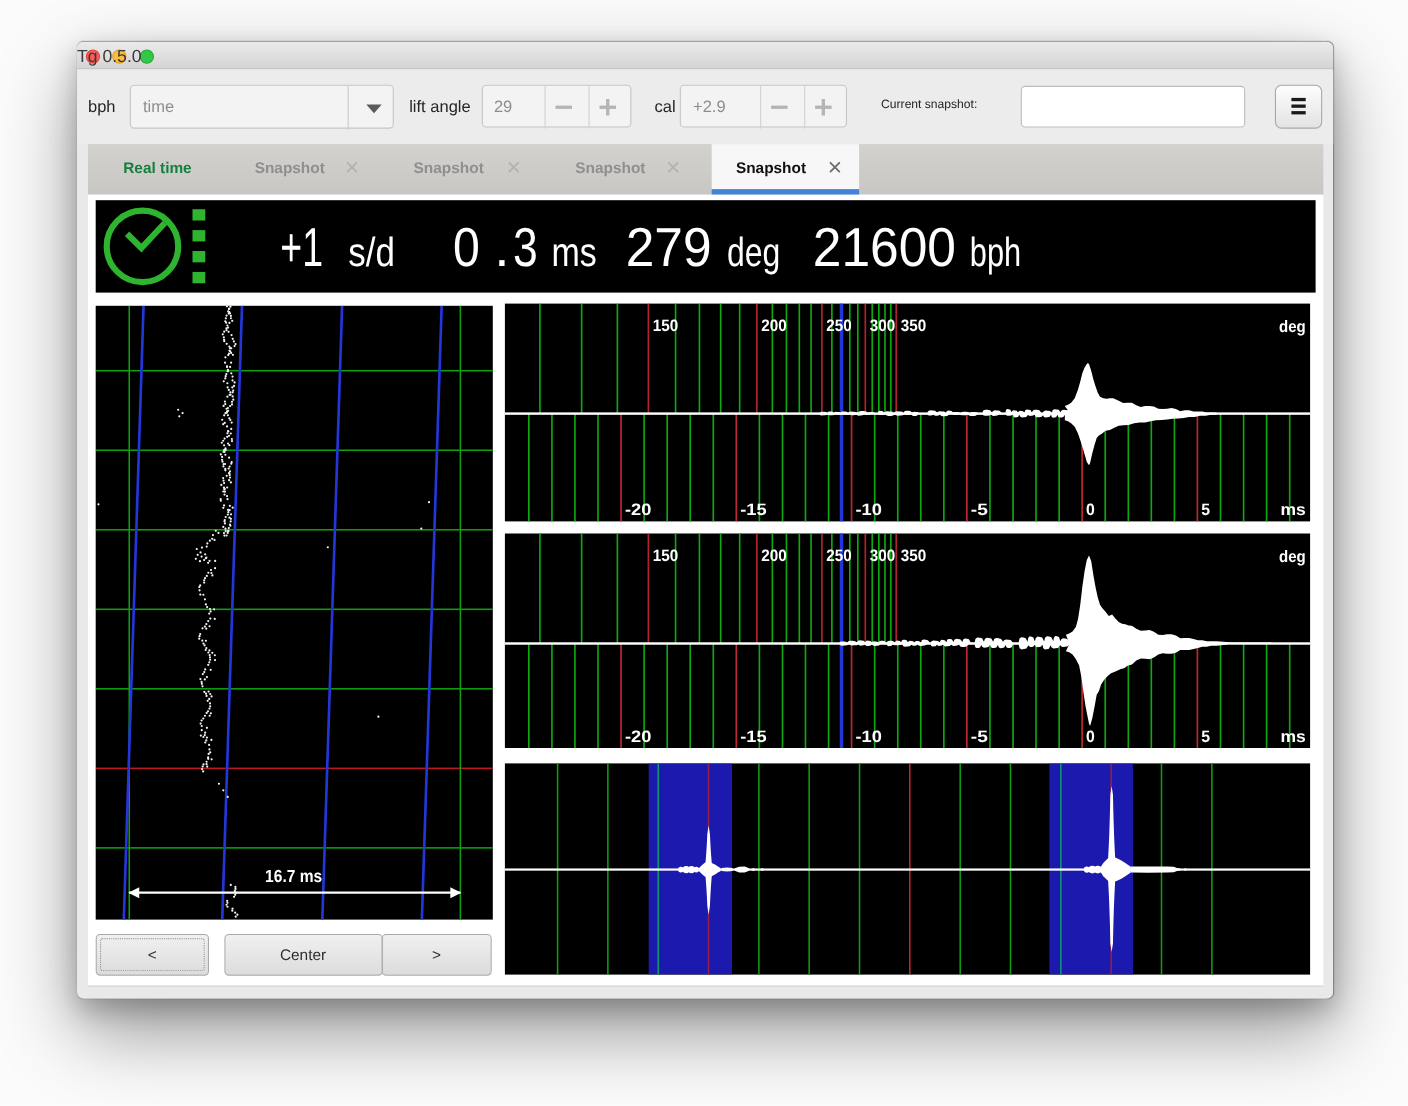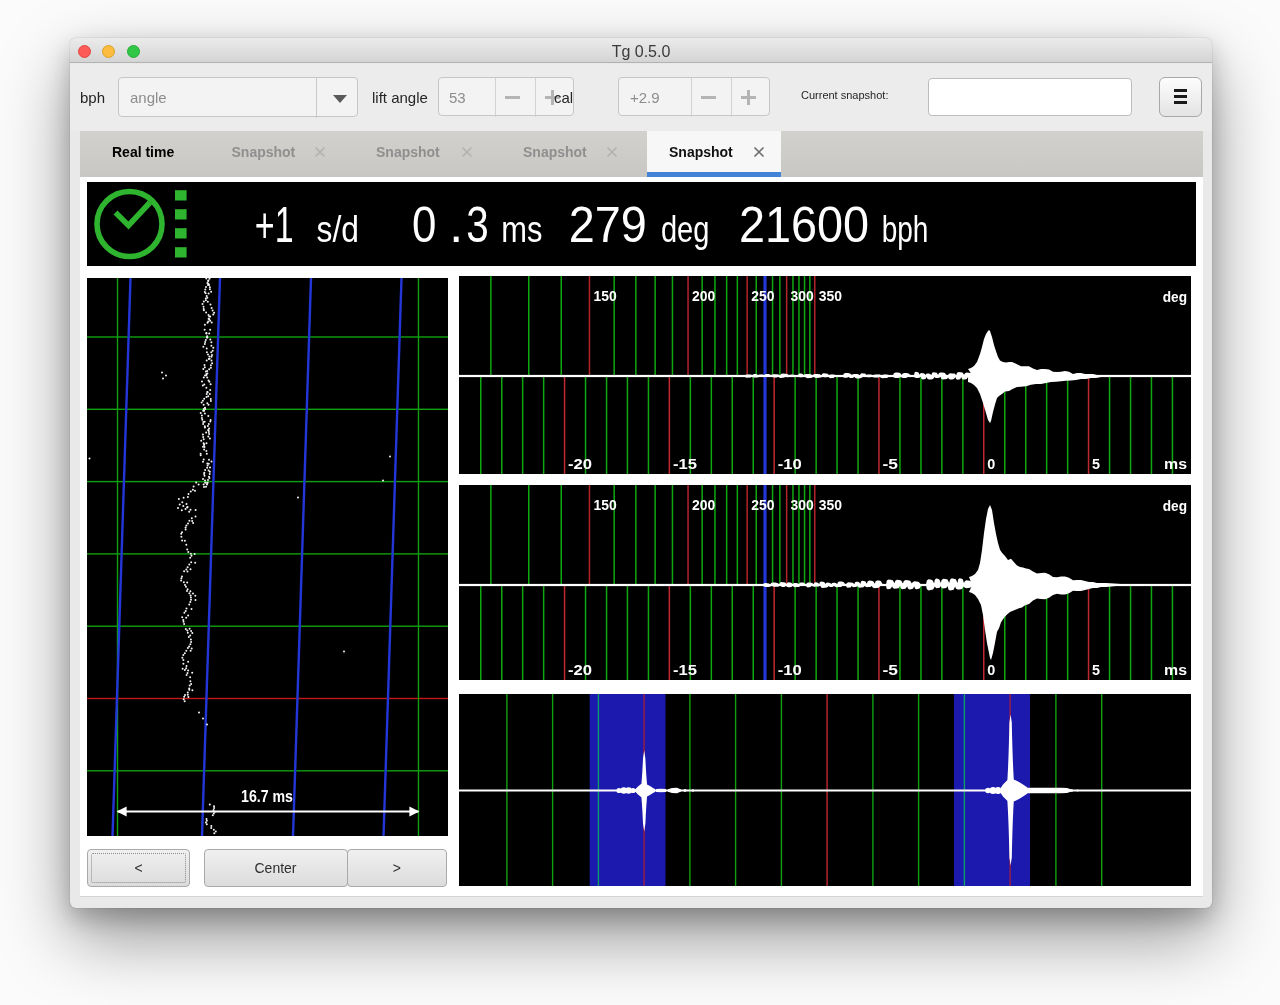--- a/index.html
+++ b/index.html
@@ -1,21 +1,21 @@
 <!DOCTYPE html>
 <html><head><meta charset="utf-8"><style>
 * { margin:0; padding:0; box-sizing:border-box; }
 html,body { width:1280px; height:1005px; background:#fbfbfb; overflow:hidden;
   font-family:"Liberation Sans",sans-serif; }
 #stage { position:relative; width:1280px; height:1005px; }
 .win { position:absolute; left:70px; top:38px; width:1142px; height:870px; background:#e9e9e9;
   border-radius:6px; box-shadow:0 30px 70px rgba(0,0,0,.40), 0 10px 24px rgba(0,0,0,.22), 0 0 1px rgba(0,0,0,.45); }
 .titlebar { position:absolute; left:70px; top:38px; width:1142px; height:25px;
   background:linear-gradient(#ebebeb,#d4d4d4); border-bottom:1px solid #b2b2b2; border-radius:6px 6px 0 0; }
-.title { position:absolute; left:70px; top:43px; width:1142px; text-align:center; font-size:16px; color:#3a3a3a; }
+.title { position:absolute; left:70px; top:43px; width:1142px; text-align:left; font-size:16px; color:#3a3a3a; }
 .tl { position:absolute; top:45px; width:13px; height:13px; border-radius:50%; }
 .toolbar { position:absolute; left:70px; top:64px; width:1142px; height:67px; background:#ececec; }
 .lbl { position:absolute; font-size:15px; color:#252525; }
 .glbl { position:absolute; font-size:15px; color:#8d8d8d; }
 .field { position:absolute; background:#f3f3f3; border:1px solid #c6c6c6; border-radius:4px; }
 .mm { position:absolute; width:15px; height:3px; background:#b4b4b4; }
 .tabbar { position:absolute; left:80px; top:131px; width:1123px; height:45.5px;
   background:linear-gradient(#d3d1ce,#c9c7c4); }
 .activetab { position:absolute; left:647px; top:131px; width:134px; height:40.5px; background:#f7f7f7; }
 .tabline { position:absolute; left:647px; top:171.5px; width:134px; height:5px; background:#4283d7; }
@@ -38,50 +38,50 @@
 <div class="tl" style="left:77.5px;background:#fc5b57;border:0.5px solid #e2463d"></div>
 <div class="tl" style="left:102px;background:#fcbd3e;border:0.5px solid #dfa023"></div>
 <div class="tl" style="left:126.5px;background:#33c748;border:0.5px solid #27aa35"></div>
 <div class="title">Tg 0.5.0</div>
 <div class="toolbar"></div>
 <div class="lbl" style="left:80px;top:89px">bph</div>
     <div class="field" style="left:118px;top:77px;width:240px;height:40px">
 <div style="position:absolute;right:40px;top:0;width:1px;height:40px;background:#c9c9c9"></div>
 <div style="position:absolute;right:10px;top:17px;width:0;height:0;border-left:7px solid transparent;border-right:7px solid transparent;border-top:8px solid #5a5a5a"></div>
 </div>
-    <div class="glbl" style="left:130px;top:89px">angle</div>
+    <div class="glbl" style="left:130px;top:89px">time</div>
     <div class="lbl" style="left:372px;top:89px">lift angle</div>
     <div class="field" style="left:438px;top:77px;width:136px;height:39px">
 <div style="position:absolute;left:56px;top:0;width:1px;height:39px;background:#d2d2d2"></div>
 <div style="position:absolute;left:96px;top:0;width:1px;height:39px;background:#d2d2d2"></div>
 <div class="mm" style="left:66px;top:18px"></div>
       <div class="mm" style="left:106px;top:18px"></div>
 <div class="mm" style="left:112px;top:12px;width:3px;height:15px"></div>
 </div>
-    <div class="glbl" style="left:449px;top:89px">53</div>
-    <div class="lbl" style="left:554px;top:89px">cal</div>
+    <div class="glbl" style="left:449px;top:89px">29</div>
+    <div class="lbl" style="left:595px;top:89px">cal</div>
     <div class="field" style="left:617.5px;top:77px;width:152px;height:39px">
 <div style="position:absolute;left:72px;top:0;width:1px;height:39px;background:#d2d2d2"></div>
 <div style="position:absolute;left:112px;top:0;width:1px;height:39px;background:#d2d2d2"></div>
 <div class="mm" style="left:82px;top:18px"></div>
       <div class="mm" style="left:122px;top:18px"></div>
 <div class="mm" style="left:128px;top:12px;width:3px;height:15px"></div>
 </div>
     <div class="glbl" style="left:630px;top:89px">+2.9</div>
     <div class="lbl" style="left:801px;top:89px;font-size:11px">Current snapshot:</div>
     <div style="position:absolute;left:928px;top:78px;width:204px;height:38px;background:#fff;border:1px solid #bdbdbd;border-radius:4px"></div>
     <div style="position:absolute;left:1159px;top:77px;width:43px;height:40px;background:linear-gradient(#fdfdfd,#e3e3e3);border:1px solid #a8a8a8;border-radius:6px;box-sizing:border-box">
 <div style="position:absolute;left:14px;top:11px;width:13px;height:3px;background:#1a1a1a"></div>
 <div style="position:absolute;left:14px;top:17px;width:13px;height:3px;background:#1a1a1a"></div>
 <div style="position:absolute;left:14px;top:23px;width:13px;height:3px;background:#1a1a1a"></div>
 </div>
 <div class="tabbar"></div>
     <div class="activetab"></div>
     <div class="tabline"></div>
-    <div class="tabtxt" style="left:112px;color:#000000">Real time</div>
+    <div class="tabtxt" style="left:112px;color:#15803d">Real time</div>
     <div class="tabtxt" style="left:231.5px;color:#8f8f8f">Snapshot</div>
     <svg style="position:absolute;left:314px;top:146px" width="12" height="12">
       <path d="M2.0 2.0 L10.0 10.0 M10.0 2.0 L2.0 10.0" stroke="#b2b2b2" stroke-width="1.7" stroke-linecap="round"></path>
     </svg>
     <div class="tabtxt" style="left:376px;color:#8f8f8f">Snapshot</div>
     <svg style="position:absolute;left:461px;top:146px" width="12" height="12">
       <path d="M2.0 2.0 L10.0 10.0 M10.0 2.0 L2.0 10.0" stroke="#b2b2b2" stroke-width="1.7" stroke-linecap="round"></path>
     </svg>
     <div class="tabtxt" style="left:523px;color:#8f8f8f">Snapshot</div>
     <svg style="position:absolute;left:605.5px;top:146px" width="12" height="12">

